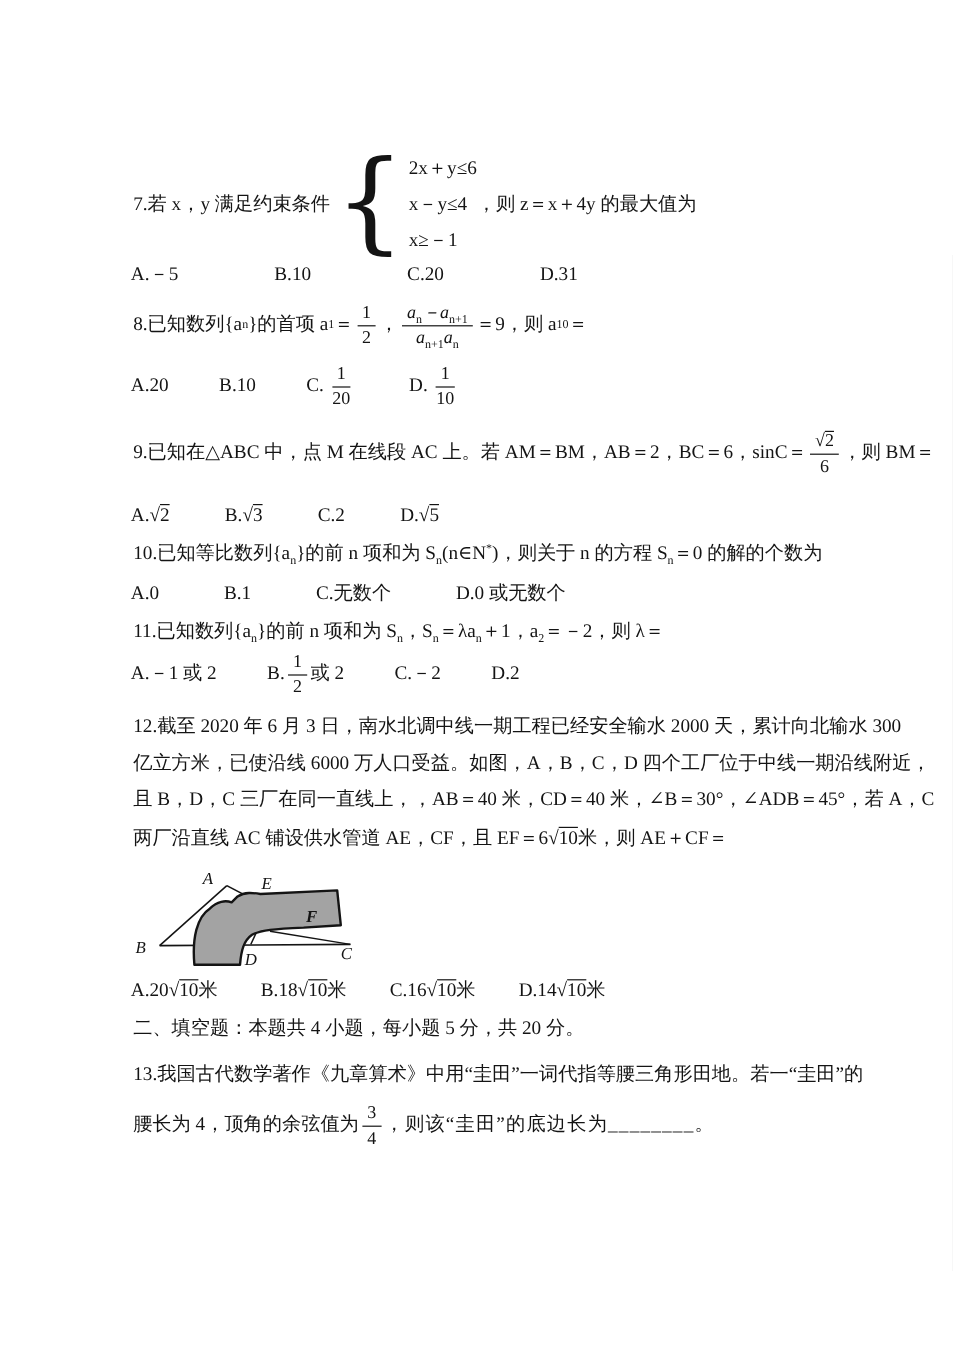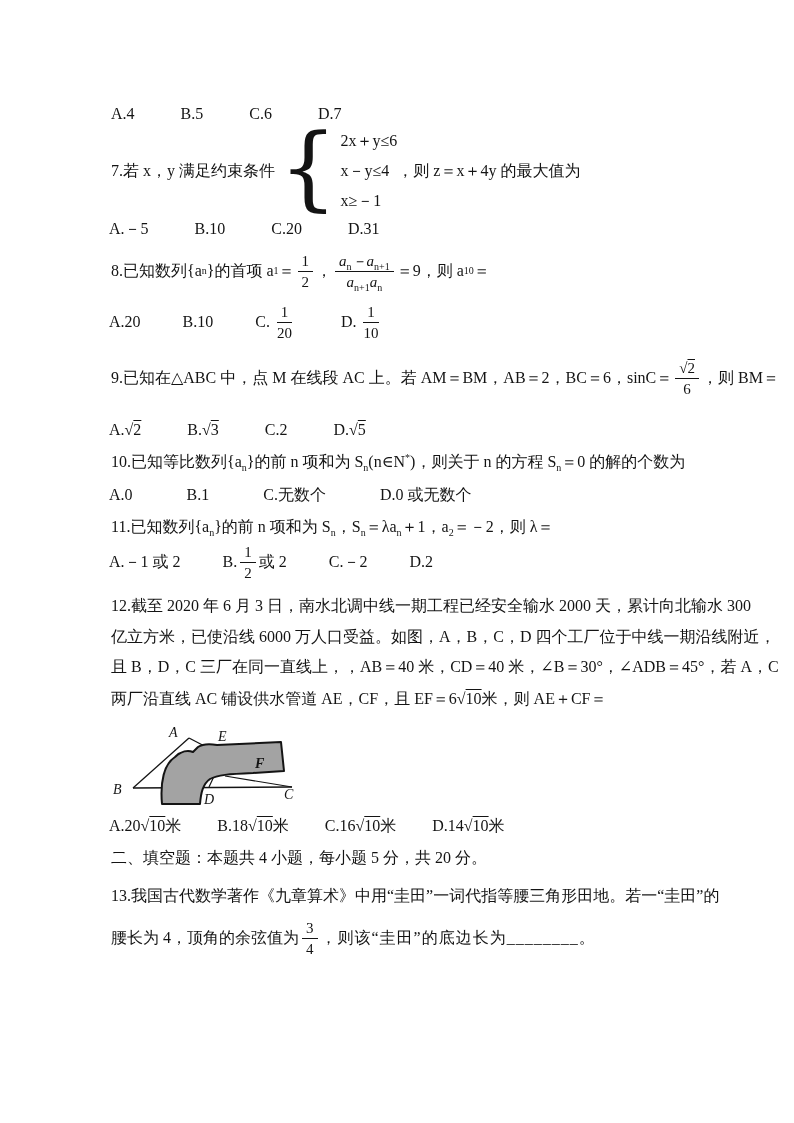--- a/index.html
+++ b/index.html
@@ -27,38 +27,32 @@
   .cons { display:flex; flex-direction:column; }
   .cons span { line-height:30px; }
   .blank-line { letter-spacing:1px; }
   i { font-style:italic; }
 </style>
 </head>
 <body>
 
 <div class="page">
 
-  <div class="abs opts gap-xl" style="left:111px; top:104px;">
-    <span>A.4</span>
-    <span>B.5</span>
-    <span>C.6</span>
-    <span>D.7</span>
-  </div>
 
   <div class="abs row" style="left:111px; top:127px; height:88px;">
     <span>7.若 x，y 满足约束条件</span>
     <span class="brace">{</span>
     <div class="cons">
       <span>2x＋y≤6</span>
       <span>x－y≤4</span>
       <span>x≥－1</span>
     </div>
     <span>，则 z＝x＋4y 的最大值为</span>
   </div>
-  <div class="abs opts gap-xl" style="left:109px; top:219px;">
+  <div class="abs opts gap-xl" style="left:109px; top:219px;gap:34px;">
     <span>A.－5</span>
     <span>B.10</span>
     <span>C.20</span>
     <span>D.31</span>
   </div>
 
   <div class="abs row" style="left:111px; top:247px; height:48px;">
     <span>8.已知数列{a</span>
       <sub>n</sub>
       <span>}的首项 a</span>

